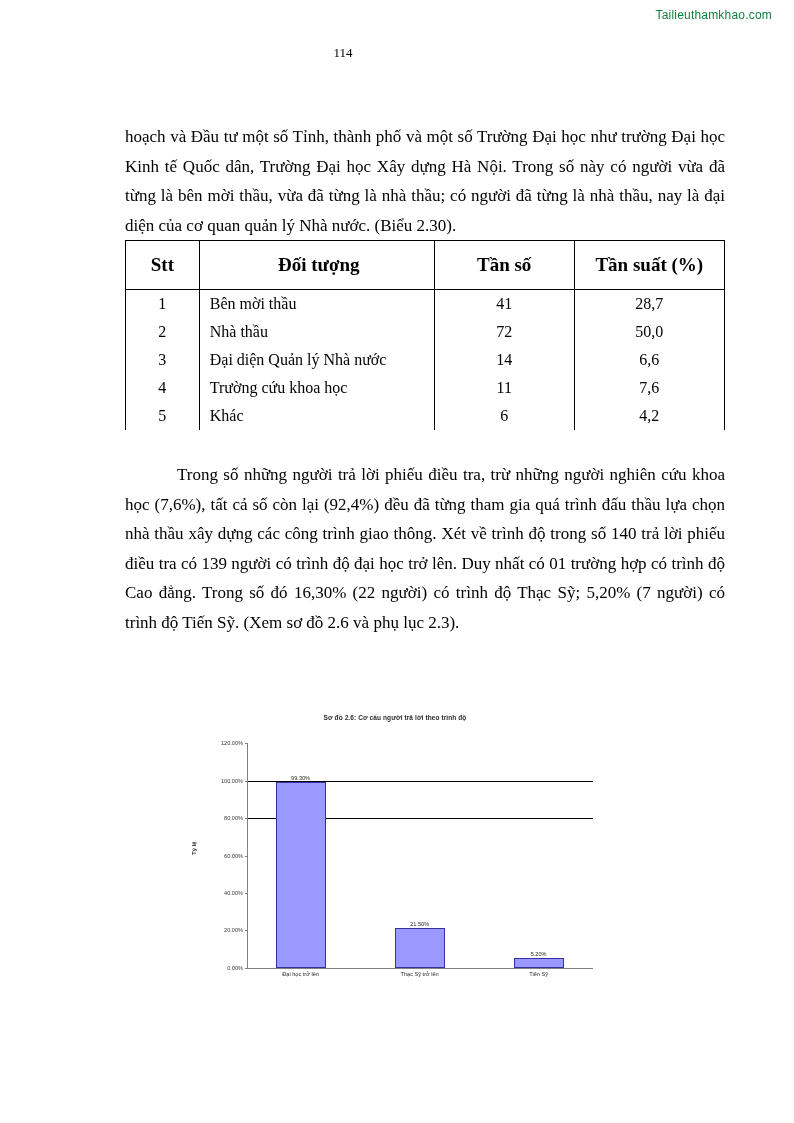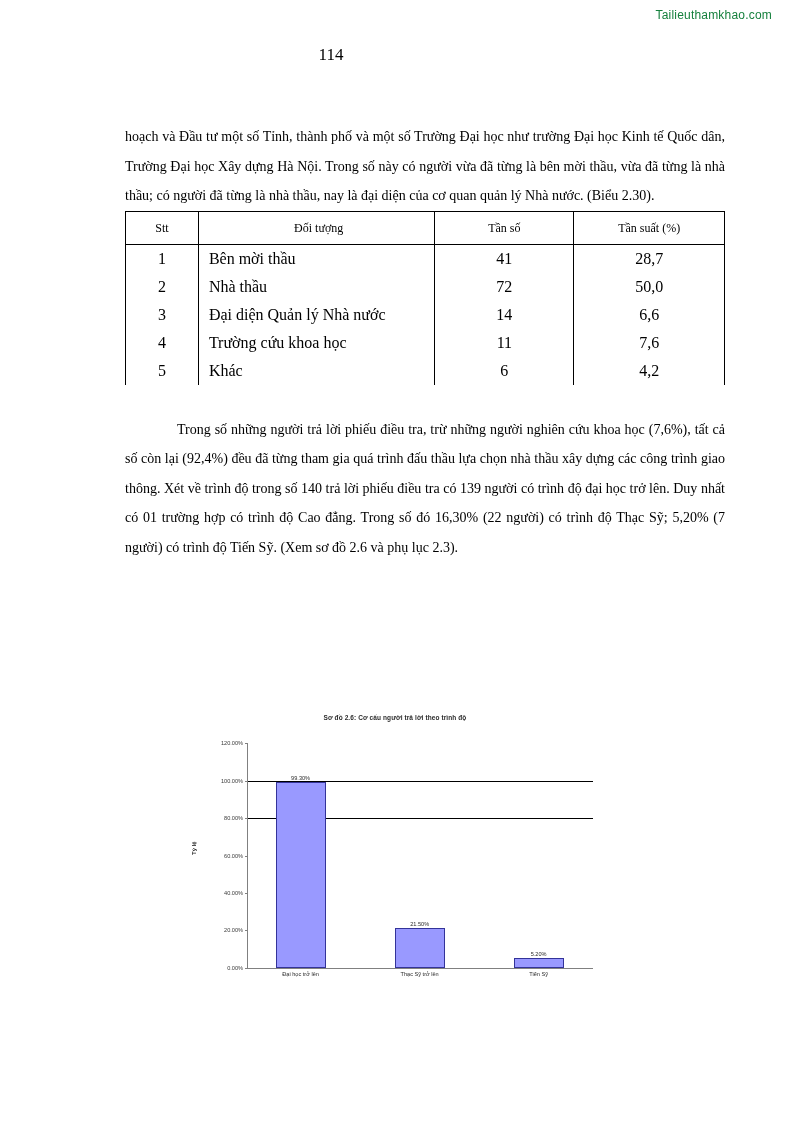--- a/index.html
+++ b/index.html
@@ -36,34 +36,35 @@
     user-select: none;
   }
 
   
   .page-number {
     position: absolute;
     top: 45px;
     left: 0;
     width: 662px;
     text-align: center;
-    font-size: 17px;
+    font-size: 13px;
+    padding-left: 12px;
   }
 
   
   .content {
     position: absolute;
     left: 125px;
     top: 122px;
     width: 600px;
   }
 
   p.body-text {
     margin: 0;
-    font-size: 14px;
+    font-size: 17px;
     line-height: 29.5px;
     text-align: justify;
     text-justify: inter-word;
     hyphens: none;
   }
   p.body-text.indent { text-indent: 52px; }
   p.para-2 { margin-top: 30px; }
 
   
   .table-caption {
@@ -83,23 +84,23 @@
     font-size: 16px;
   }
   table.data-table th,
   table.data-table td {
     border: 1px solid #000;
     padding: 3px 6px;
     line-height: 22px;
   }
   table.data-table thead th {
     text-align: center;
-    font-weight: normal;
-    font-size: 12px;
-    padding: 5px 6px;
+    font-weight: bold;
+    font-size: 19px;
+    padding: 13px 6px;
   }
   .col-stt   { width: 66px;  text-align: center; }
   .col-obj   { width: 242px; text-align: left; padding-left: 10px !important; }
   .col-freq  { width: 140px; text-align: center; }
   .col-pct   { width: 152px; text-align: center; }
 
   
   table.data-table tbody td {
     border-top: none;
     border-bottom: none;

